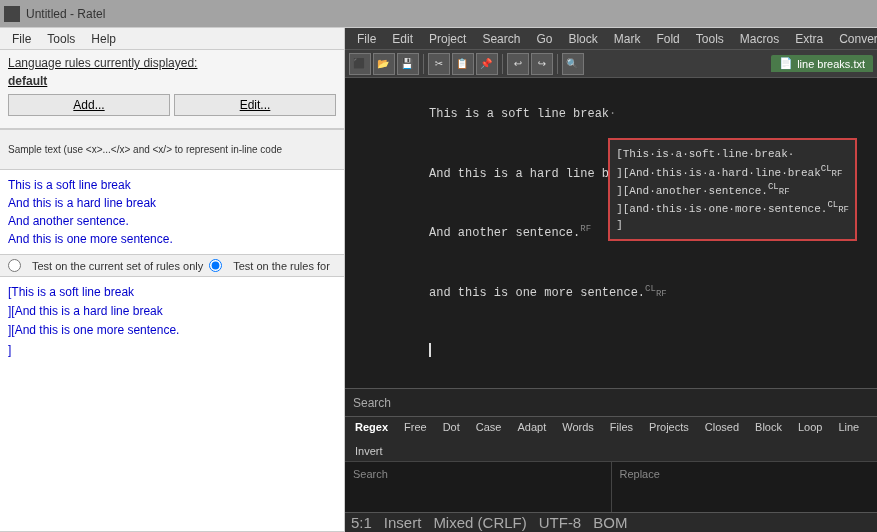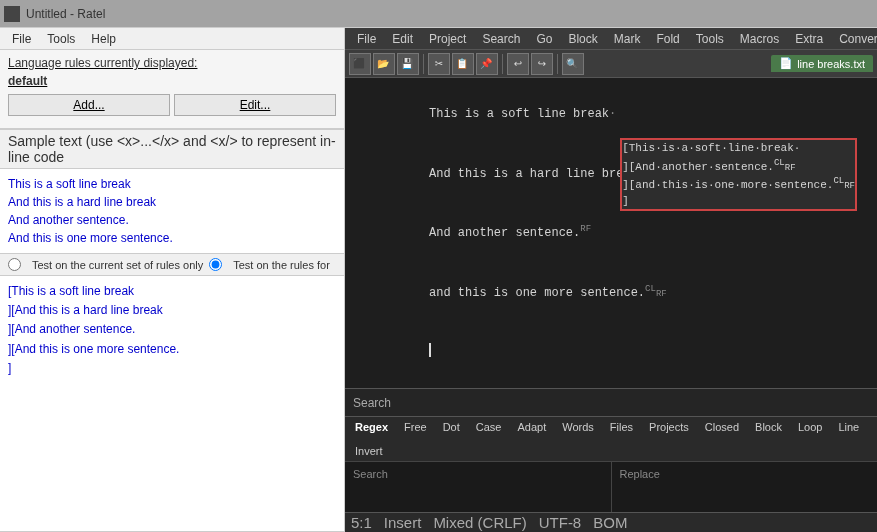--- a/index.html
+++ b/index.html
@@ -66,21 +66,21 @@
     .file-tab { background: #4a7a4a; color: white; padding: 2px 8px; font-size: 11px; display: flex; align-items: center; gap: 4px; border-radius: 2px 2px 0 0; }
 
     
     #editor-area { flex: 1; overflow: hidden; display: flex; flex-direction: column; position: relative; }
     .editor-content { flex: 1; background: #1e1e1e; padding: 8px 12px; font-family: 'Courier New', monospace; font-size: 12px; color: #d4d4d4; overflow: hidden; position: relative; }
     .editor-line { line-height: 1.6; white-space: pre; }
     .editor-line .soft-break { color: #888; }
     .editor-line .hard-break { color: #888; }
 
     
-    #search-overlay { position: absolute; right: 20px; top: 60px; background: #2d2d2d; border: 2px solid #cc4444; padding: 0; font-family: 'Courier New', monospace; font-size: 11px; color: #d4d4d4; z-index: 10; line-height: 1.5; }
+    #search-overlay { position: absolute; right: 20px; top: 60px; background: #2d2d2d; border: 2px solid #cc4444; padding: 6px; font-family: 'Courier New', monospace; font-size: 11px; color: #d4d4d4; z-index: 10; line-height: 1.5; }
 
     
     #search-bar { background: #252525; border-top: 1px solid #555; padding: 4px 8px; display: flex; align-items: center; flex-shrink: 0; height: 28px; }
     #search-bar .search-label { color: #aaa; font-size: 12px; margin-right: 8px; }
 
     
     #search-panel { background: #2a2a2a; border-top: 1px solid #555; flex-shrink: 0; }
     .search-options { display: flex; padding: 2px 6px; gap: 8px; border-bottom: 1px solid #444; flex-wrap: wrap; }
     .search-opt { color: #ccc; font-size: 11px; padding: 2px 4px; cursor: pointer; }
     .search-opt.active { color: white; font-weight: bold; }
@@ -123,21 +123,21 @@
       <div class="lang-value">default</div>
 
 
       <div class="btn-row">
         <button class="btn">Add...</button>
         <button class="btn">Edit...</button>
       </div>
     </div>
 
     <div id="sample-section">
-      <div class="sample-label" style="font-size:14px; padding:3px 8px;">Sample text (use &lt;x&gt;...&lt;/x&gt; and &lt;x/&gt; to represent in-line code</div>
+      <div class="sample-label" style="font-size:10px; padding:14px 8px;">Sample text (use &lt;x&gt;...&lt;/x&gt; and &lt;x/&gt; to represent in-line code</div>
       <div class="sample-text-area">
         <div class="line">This is a soft line break</div>
         <div class="line">And this is a hard line break</div>
         <div class="line">And another sentence.</div>
         <div class="line">And this is one more sentence.</div>
       </div>
 
       <div class="radio-row">
         <label>
           <input type="radio" name="test-mode" style="">
@@ -145,21 +145,20 @@
         </label>
         <label>
           <input type="radio" name="test-mode" checked="" style="">
           <span>Test on the rules for</span>
         </label>
       </div>
 
       <div class="result-text-area">
         <div class="line">[This is a soft line break</div>
         <div class="line">][And this is a hard line break</div>
-        <div class="line">][And another sentence.</div>
         <div class="line">][And this is one more sentence.</div>
         <div class="line">]</div>
       </div>
     </div>
   </div>
 
   <div id="right-panel">
 
     <div class="right-menu-bar">
       <span class="right-menu-item">File</span>
@@ -210,20 +209,21 @@
         </div>
         <div class="editor-line">
           <span>and this is one more sentence.</span><span style="font-size:9px; vertical-align:super; color:#888;">CL</span><span style="font-size:9px; color:#888;">RF</span>
         </div>
         <div class="editor-line">
           <span class="line-cursor"></span>
         </div>
 
         <div id="search-overlay">
           <div>[This·is·a·soft·line·break·</div>
+          <div>][And·this·is·a·hard·line·break<span style="font-size:9px; vertical-align:super;">CL</span><span style="font-size:9px;">RF</span></div>
           <div>][And·another·sentence.<span style="font-size:9px; vertical-align:super;">CL</span><span style="font-size:9px;">RF</span></div>
           <div>][and·this·is·one·more·sentence.<span style="font-size:9px; vertical-align:super;">CL</span><span style="font-size:9px;">RF</span></div>
           <div>]</div>
         </div>
       </div>
 
       <div id="search-bar">
         <span class="search-label">Search</span>
       </div>
 

